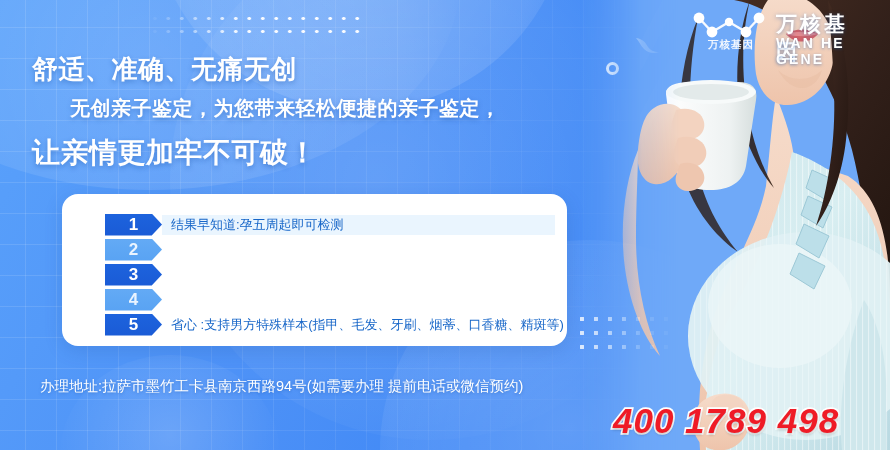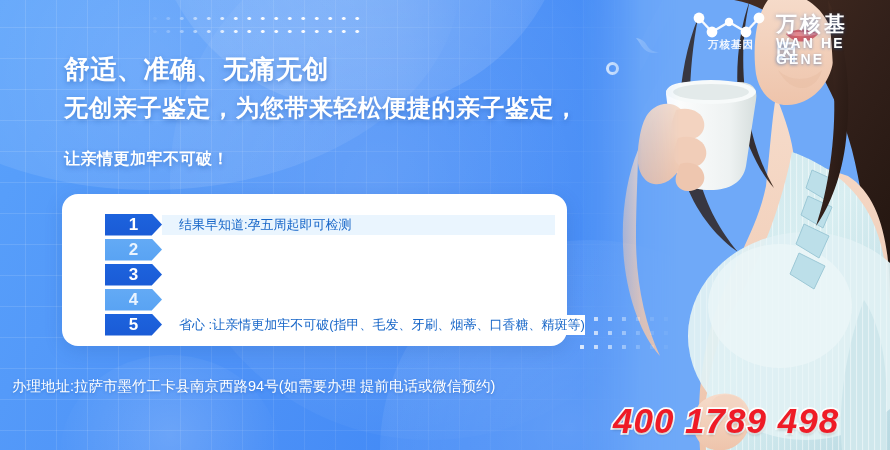--- a/index.html
+++ b/index.html
@@ -58,58 +58,58 @@
     background-size:14px 14px;
   }
   .ring-deco{
     position:absolute;left:606px;top:62px;width:13px;height:13px;border-radius:50%;
     border:3.2px solid #fff;box-sizing:border-box;
   }
   .swoosh-deco{
     position:absolute;left:634px;top:36px;width:28px;height:20px;
   }
   
-  .headline{position:absolute;left:64px;top:52px;width:600px;}
+  .headline{position:absolute;left:32px;top:52px;width:600px;}
   .headline .line{
     color:#ffffff;font-weight:bold;letter-spacing:.5px;
     text-shadow:0 2px 5px rgba(26,84,170,.45);
   }
   .headline .l1{font-size:26px;line-height:34px;}
-  .headline .l2{font-size:24px;line-height:34px;margin-top:5px;}
-  .headline .l3{font-size:16px;line-height:34px;margin-top:17px;}
+  .headline .l2{font-size:20px;line-height:34px;margin-top:5px;margin-left:38px;}
+  .headline .l3{font-size:28px;line-height:34px;margin-top:11px;}
   
   .card{
     position:absolute;left:62px;top:194px;width:505px;height:152px;
     background:#ffffff;border-radius:16px;
     box-shadow:0 5px 18px rgba(28,80,160,.18);
   }
   .list{position:absolute;left:105px;top:212px;width:450px;}
   .row{position:relative;height:25px;display:flex;align-items:center;}
   .row + .row{margin-top:0px;}
   .badge{
     position:relative;width:57px;height:22px;flex:0 0 57px;
     display:flex;align-items:center;justify-content:center;
     color:#ffffff;font-size:17px;font-weight:bold;
     clip-path:polygon(0 0, 82% 0, 100% 50%, 82% 100%, 0 100%);
   }
   .row .text{
     flex:1;height:20px;display:flex;align-items:center;
-    padding-left:17px;box-sizing:border-box;
+    padding-left:9px;box-sizing:border-box;
     font-size:13px;color:#1766c8;white-space:nowrap;
   }
   .row.odd .badge{background:linear-gradient(180deg,#1d63dd 0%,#1a5bd6 100%);}
   .row.even .badge{background:linear-gradient(180deg,#63aaf5 0%,#59a3f3 100%);color:#eaf4ff;}
   .row.odd .text{background:#ffffff;}
   .row.even .text{background:#d9ecfb;}
   .row.r1 .text{background:#eaf5fe;}
   .row.r3 .text{background:#ffffff;}
   .row.r5 .text{background:#ffffff;}
   
   .address{
-    position:absolute;left:12px;top:377px;
+    position:absolute;left:40px;top:377px;
     font-size:14.5px;color:#ffffff;white-space:nowrap;
     text-shadow:0 1px 3px rgba(25,80,165,.42);
   }
   
   .phone{
     position:absolute;left:613px;top:401px;
     font-size:35px;font-weight:bold;font-style:italic;
     color:#ef1b26;letter-spacing:1px;white-space:nowrap;
     -webkit-text-stroke:3.4px #ffffff;
     paint-order:stroke fill;
@@ -281,21 +281,21 @@
       <div class="badge">2</div>
     </div>
     <div class="row odd r3">
       <div class="badge">3</div>
     </div>
     <div class="row even r4">
       <div class="badge">4</div>
     </div>
     <div class="row odd r5">
       <div class="badge">5</div>
-      <div class="text">省心 :让亲情更加牢不可破(指甲、毛发、牙刷、烟蒂、口香糖、精斑等)</div>
+      <div class="text">省心 :支持男方特殊样本(指甲、毛发、牙刷、烟蒂、口香糖、精斑等)</div>
     </div>
   </div>
 
   <div class="address">办理地址:拉萨市墨竹工卡县南京西路94号(如需要办理 提前电话或微信预约)</div>
 
   <div class="phone">400 1789 498</div>
 
 </div>
 
 </body></html>

